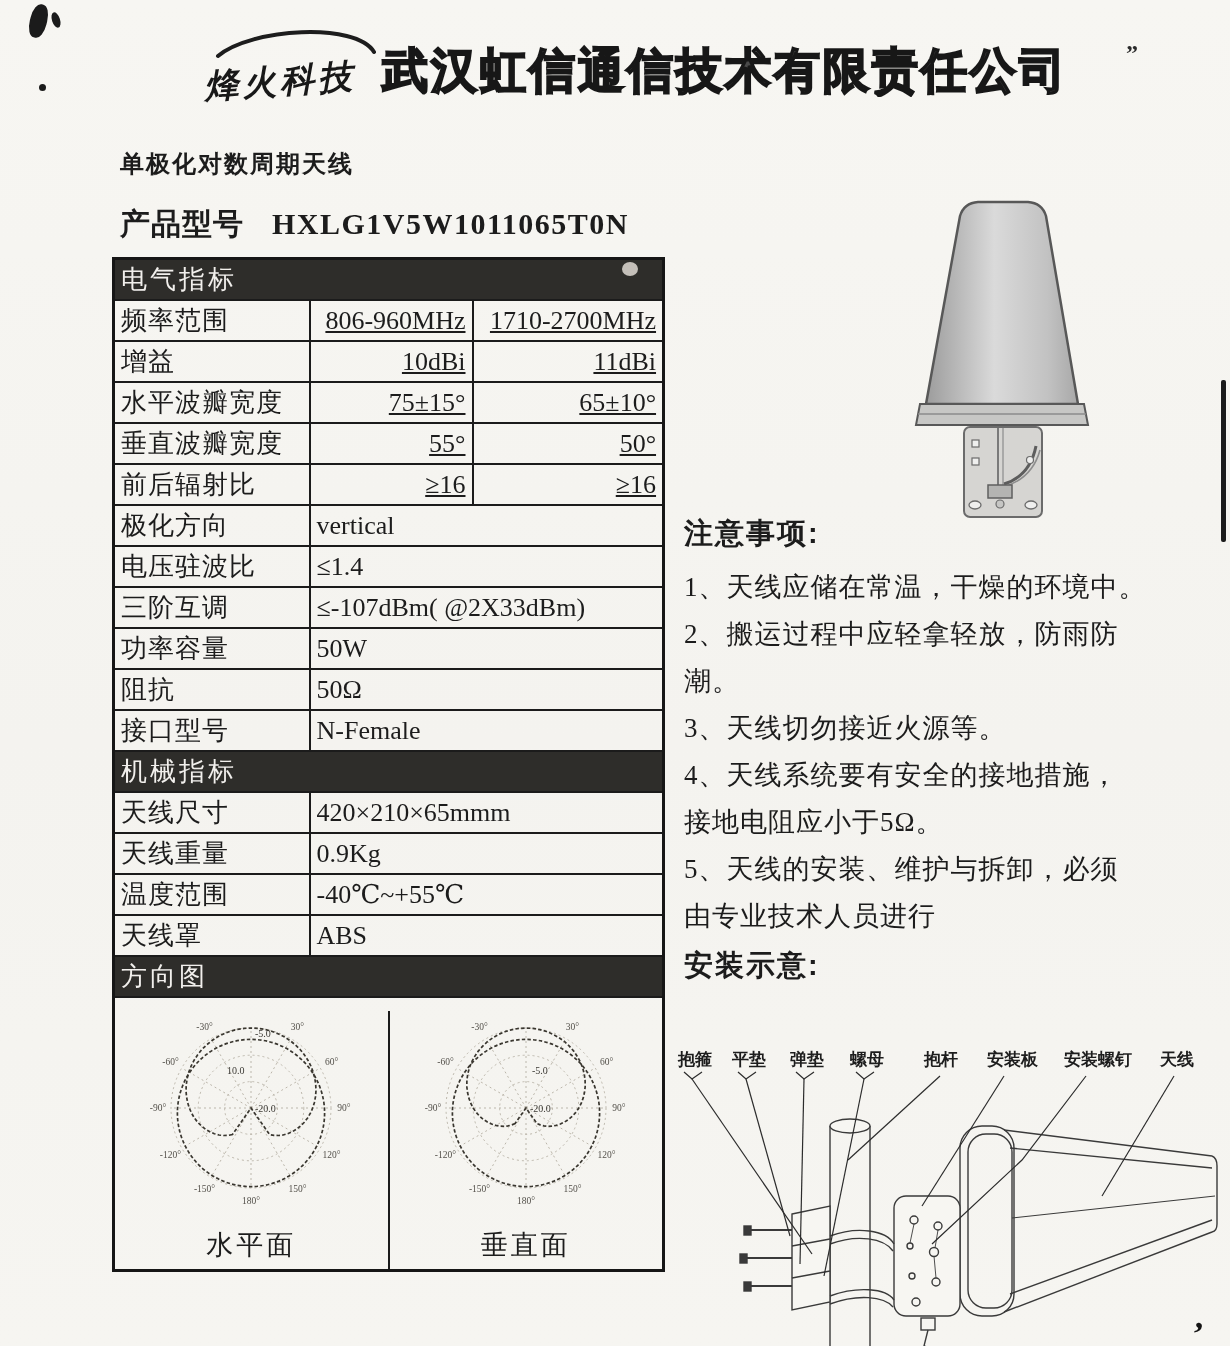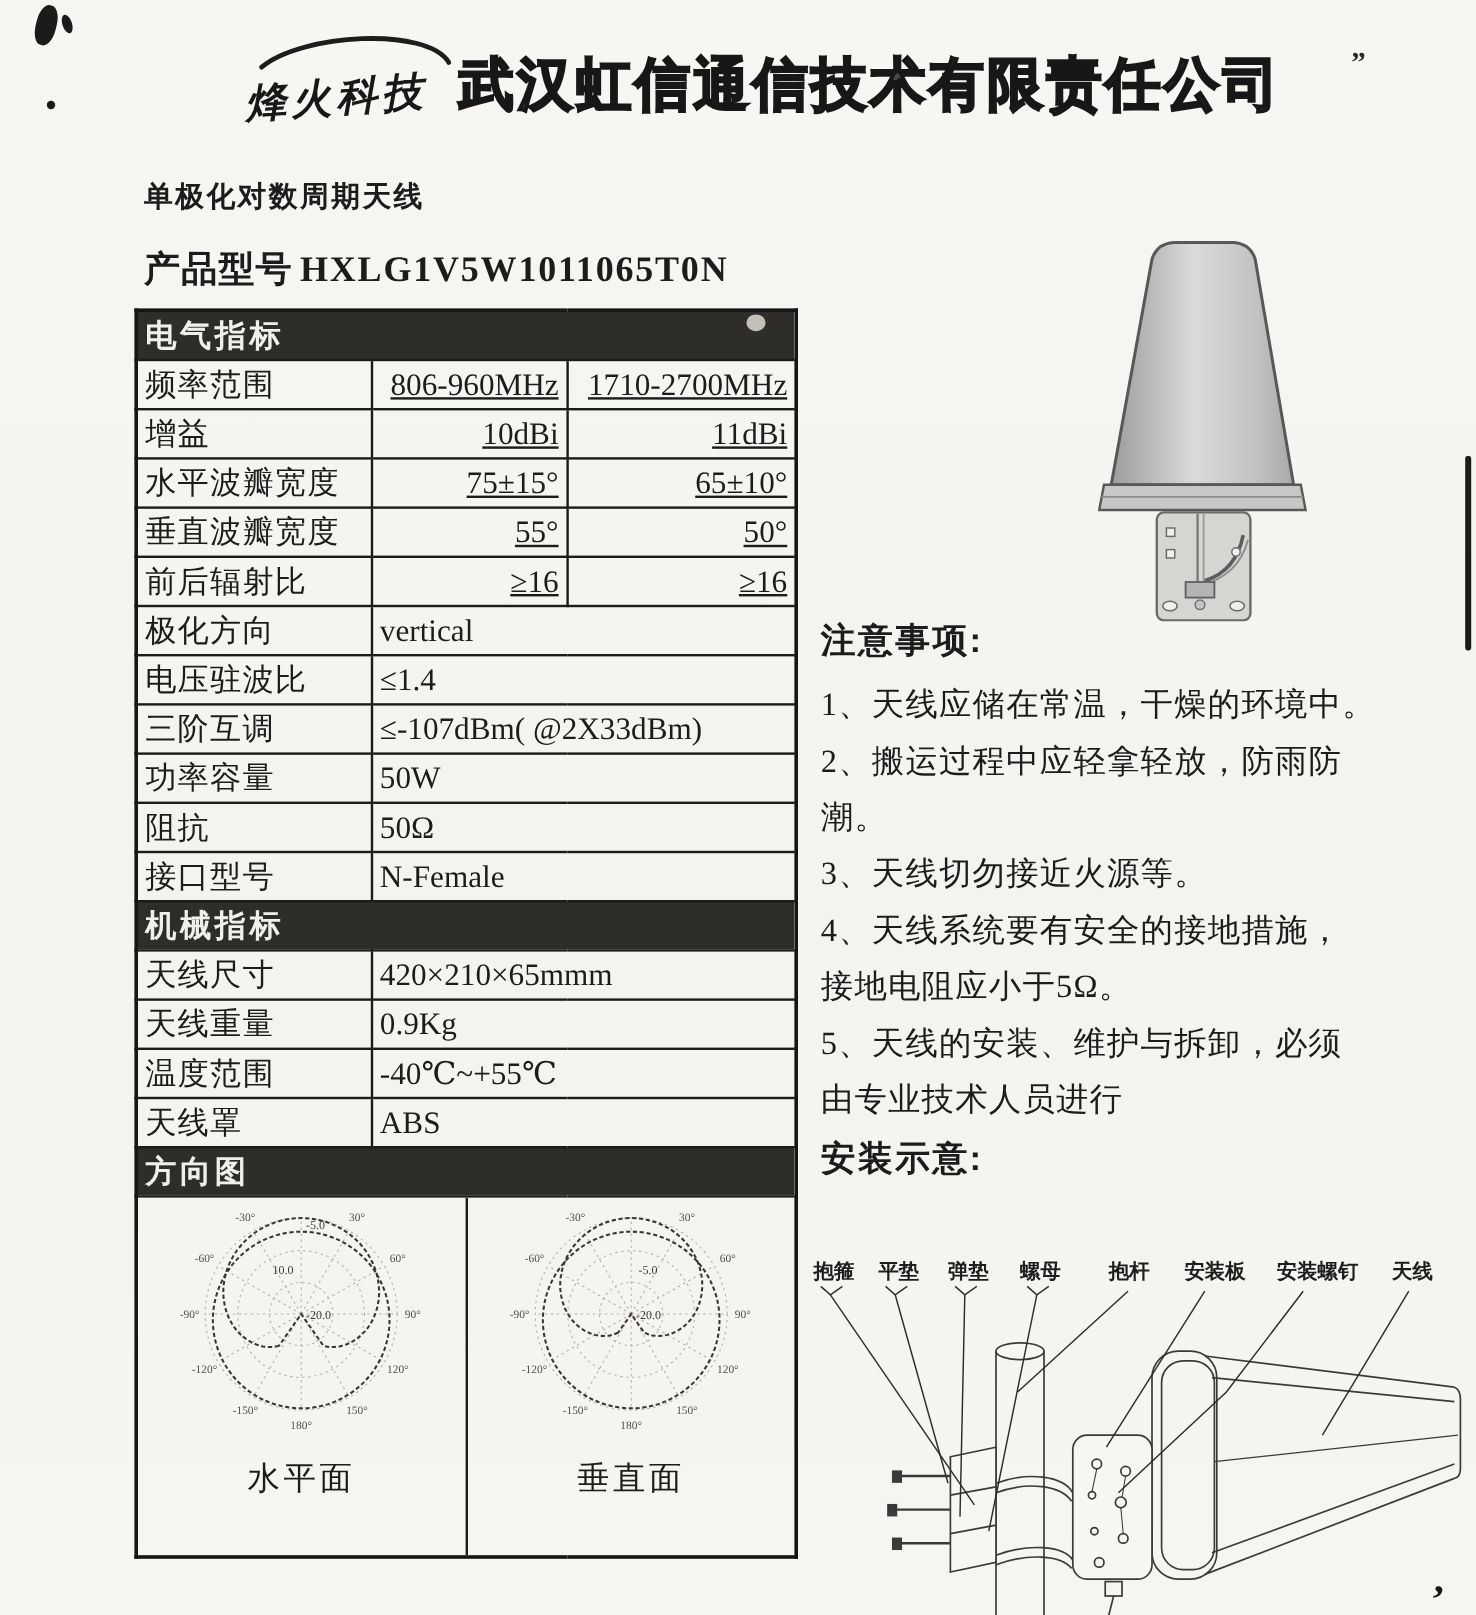--- a/index.html
+++ b/index.html
@@ -14,34 +14,34 @@
     position:absolute;left:382px;top:40px;width:600px;
     font-family:"Liberation Sans","DejaVu Sans",sans-serif;
     font-size:46px;font-weight:900;letter-spacing:3px;color:#4a4a4a;
     -webkit-text-stroke:2px #171717;white-space:nowrap;transform:scaleY(1.04);
   }
   
   .title1{position:absolute;left:120px;top:148px;font-family:"Liberation Sans",sans-serif;
     font-size:24px;font-weight:700;letter-spacing:2px;}
   .title2{position:absolute;left:120px;top:204px;font-family:"Liberation Sans",sans-serif;
     font-size:30px;font-weight:700;letter-spacing:1px;}
-  .title2 .model{font-family:"Liberation Serif",serif;font-weight:600;letter-spacing:1.5px;margin-left:6px;}
+  .title2 .model{font-family:"Liberation Serif",serif;font-weight:600;letter-spacing:1.5px;margin-left:28px;}
   
   table.spec{position:absolute;left:112px;top:257px;width:550px;border-collapse:collapse;
     border:3px solid #161616;table-layout:fixed;}
   table.spec td{border:2px solid #1b1b1b;font-size:26px;height:39px;padding:0 6px;
     font-family:"Liberation Serif","DejaVu Serif",serif;overflow:hidden;white-space:nowrap;}
-  td.sechdr{background:#2e2d2a;color:#f1efec;font-weight:700;font-size:25px;
+  td.sechdr{background:#2e2d2a;color:#f1efec;font-weight:400;font-size:25px;
     letter-spacing:3px;height:36px;padding-left:10px;
     font-family:"Liberation Sans",sans-serif;}
   td.lbl{text-align:left;padding-left:11px;letter-spacing:1px;}
   td.val{text-align:right;text-decoration:underline;}
   td.spanval{text-align:left;padding-left:36px;border-radius:16px;}
   .plotcell{padding:0 !important;height:258px !important;}
-  .plothalf{display:flex;width:100%;height:298px;}
+  .plothalf{display:flex;width:100%;height:258px;margin-top:13px;}
   .phalf{width:50%;height:100%;display:flex;flex-direction:column;align-items:center;justify-content:flex-start;}
   .phalf.left{border-right:2px solid #1b1b1b;}
   .pcap{font-size:27px;letter-spacing:3px;margin-top:-2px;text-align:center;}
   
   .notes{position:absolute;left:684px;top:514px;width:548px;}
   .notes .nh{font-family:"Liberation Sans",sans-serif;font-size:29px;font-weight:700;letter-spacing:2px;margin-bottom:10px;}
   .notes .nl{font-size:27px;line-height:47px;letter-spacing:1px;white-space:nowrap;}
   .notes .nh2{font-family:"Liberation Sans",sans-serif;font-size:29px;font-weight:700;letter-spacing:2px;margin-top:6px;}
   .antenna-photo{position:absolute;left:832px;top:188px;width:340px;height:330px;}
   .install{position:absolute;left:672px;top:1048px;width:552px;height:325px;}

